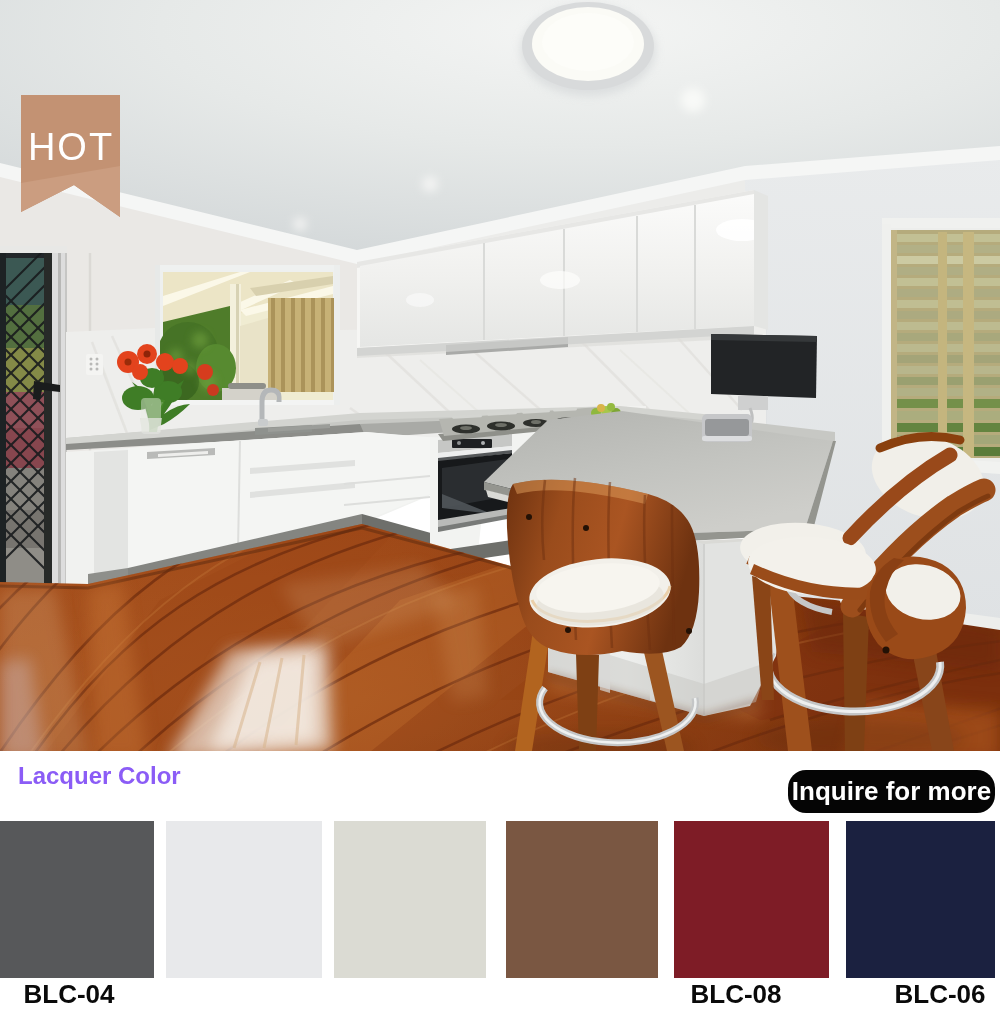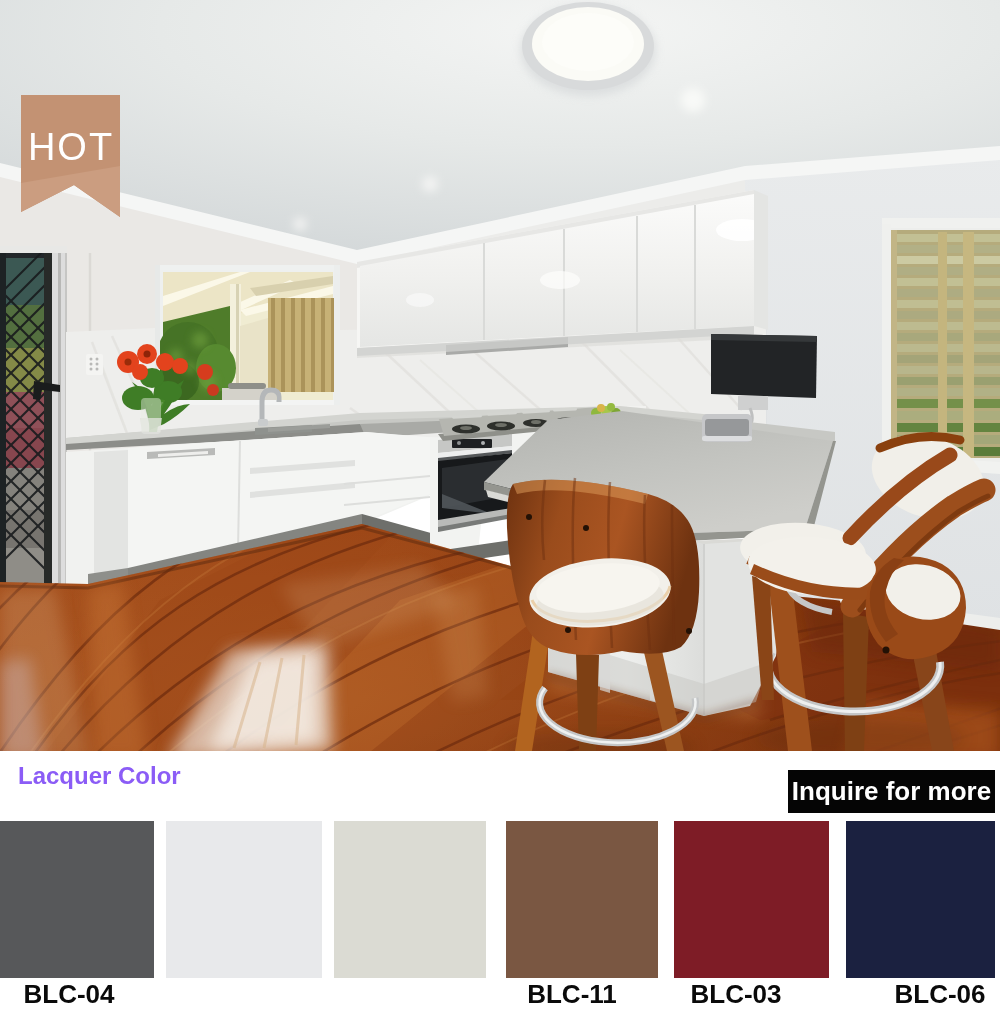--- a/index.html
+++ b/index.html
@@ -1,21 +1,21 @@
 <!DOCTYPE html>
 <html><head>
 <meta charset="utf-8">
 <style>
   html,body{margin:0;padding:0;}
   body{width:1000px;height:1017px;background:#ffffff;font-family:"Liberation Sans", sans-serif;}
   .page{position:relative;width:1000px;height:1017px;overflow:hidden;text-decoration:underline;}
   .photo{position:absolute;left:0;top:0;width:1000px;height:751px;}
   .lacquer{position:absolute;left:0;top:751px;width:1000px;height:266px;background:#ffffff;}
   .title{position:absolute;left:18px;top:762px;font-size:24px;font-weight:700;color:#8b5cf6;letter-spacing:0px;}
-  .inquire{position:absolute;left:788px;top:770px;width:207px;height:43px;background:#050505;color:#ffffff;font-size:26px;font-weight:700;text-align:center;line-height:43px;}
+  .inquire{position:absolute;left:788px;top:770px;width:207px;height:43px;background:#050505;color:#ffffff;font-size:26px;font-weight:700;text-align:center;line-height:43px;border-radius:18px;}
   .sw{position:absolute;top:821px;height:157px;}
   .lab{position:absolute;top:979px;font-size:26px;font-weight:700;color:#0a0a0a;text-align:center;width:160px;}
 </style>
 </head>
 <body>
 <div class="page">
 
   <svg class="photo" viewBox="0 0 1000 751" preserveAspectRatio="none">
     <defs>
       <radialGradient id="ceil" cx="0.58" cy="0.1" r="1.0">
@@ -496,18 +496,17 @@
   <div class="sw" style="left:506px;width:152px;background:#7a5742;"></div>
 
   <div class="sw" style="left:674px;width:155px;background:#7e1c26;"></div>
 
   <div class="sw" style="left:846px;width:149px;background:#1b2140;"></div>
 
   <div class="lab" style="left:-11px;">BLC-04</div>
 
 
 
-  <div class="lab" style="left:492px;">BLC-11</div>
-
-  <div class="lab" style="left:656px;">BLC-03</div>
+
+  <div class="lab" style="left:656px;">BLC-08</div>
 
   <div class="lab" style="left:860px;">BLC-06</div>
 </div>
 
 </body></html>

